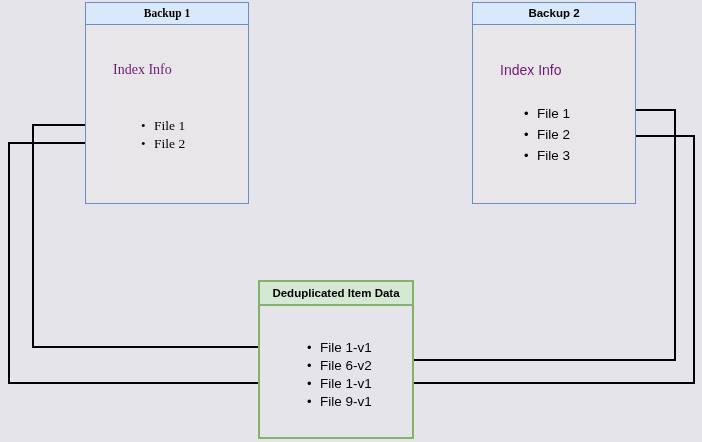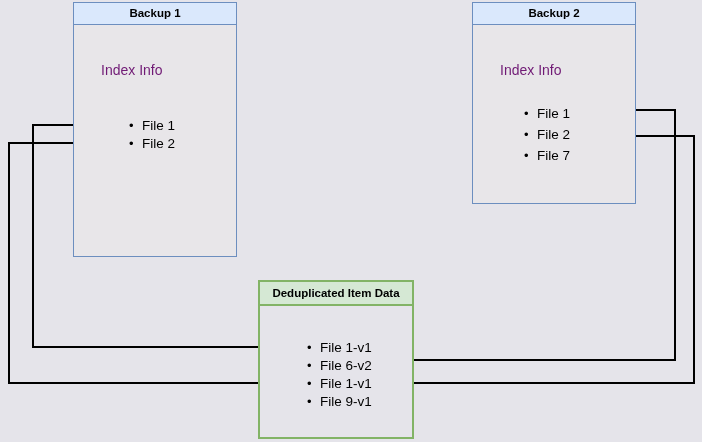--- a/index.html
+++ b/index.html
@@ -129,36 +129,36 @@
       <path d="M 595 110 L 675 110 L 675 360 L 401 360"></path>
       <polygon class="arrowhead" points="401,354.5 389,360 401,365.5"></polygon>
     </g>
 
     <g>
       <path d="M 588 136 L 694 136 L 694 383 L 401 383"></path>
       <polygon class="arrowhead" points="401,377.5 389,383 401,388.5"></polygon>
     </g>
   </svg>
 
-  <div class="box" style="left:73px; top:2px; width:164px; height:255px;">
+  <div class="box" style="left:85px; top:2px; width:164px; height:202px;font-family:Liberation Serif, serif;">
     <div class="box-title">Backup 1</div>
     <div class="index-label" style="left:27px; top:59px;">Index Info</div>
     <ul class="file-list" style="left:55px; top:114px;">
       <li>File 1</li>
       <li>File 2</li>
     </ul>
   </div>
 
   <div class="box" style="left:472px; top:2px; width:164px; height:202px;padding-left:21px;">
     <div class="box-title">Backup 2</div>
     <div class="index-label" style="left:27px; top:59px;">Index Info</div>
     <ul class="file-list wide" style="left:51px; top:100px;">
       <li>File 1</li>
       <li>File 2</li>
-      <li>File 7</li>
+      <li>File 3</li>
     </ul>
   </div>
 
   <div class="box green" style="left:258px; top:280px; width:156px; height:159px;">
     <div class="box-title">Deduplicated Item Data</div>
     <ul class="file-list dedup" style="left:47px; top:57px;">
       <li>File 1-v1</li>
       <li>File 6-v2</li>
       <li>File 1-v1</li>
       <li>File 9-v1</li>

